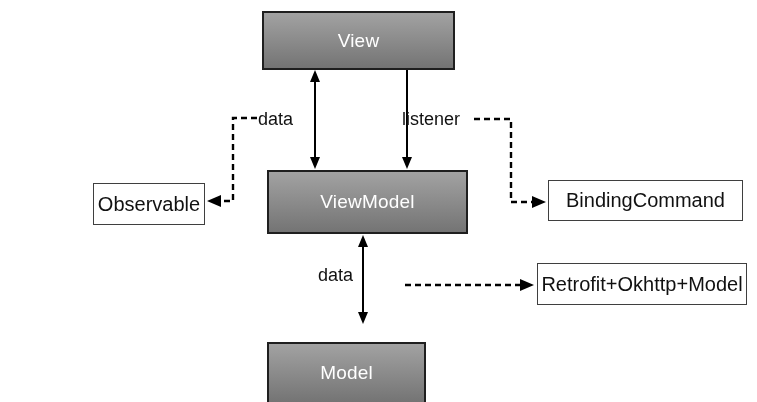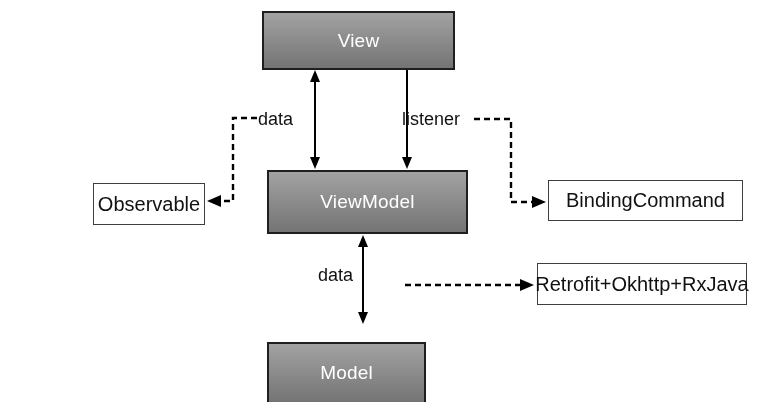--- a/index.html
+++ b/index.html
@@ -116,19 +116,19 @@
       <polygon class="head" points="534,285 520,279 520,291"></polygon>
     </g>
   </svg>
 
   <div class="node node-view">View</div>
   <div class="node node-viewmodel">ViewModel</div>
   <div class="node node-model">Model</div>
 
   <div class="plain box-observable">Observable</div>
   <div class="plain box-bindingcommand">BindingCommand</div>
-  <div class="plain box-retrofit">Retrofit+Okhttp+RxJava</div>
+  <div class="plain box-retrofit">Retrofit+Okhttp+Model</div>
 
   <div class="edge-label label-data-top">data</div>
   <div class="edge-label label-listener">listener</div>
   <div class="edge-label label-data-bottom">data</div>
 
 </div>
 
 </body></html>

